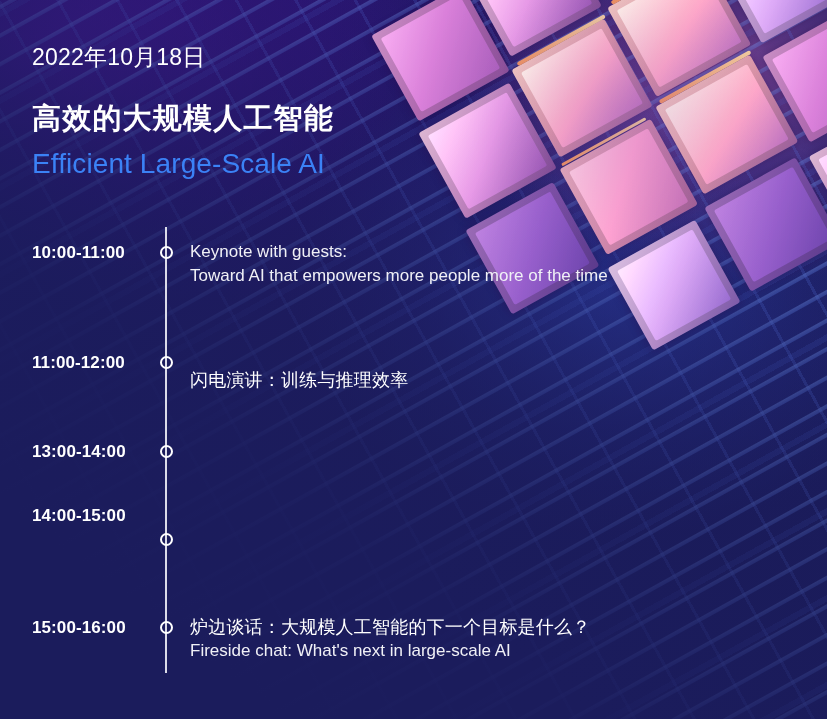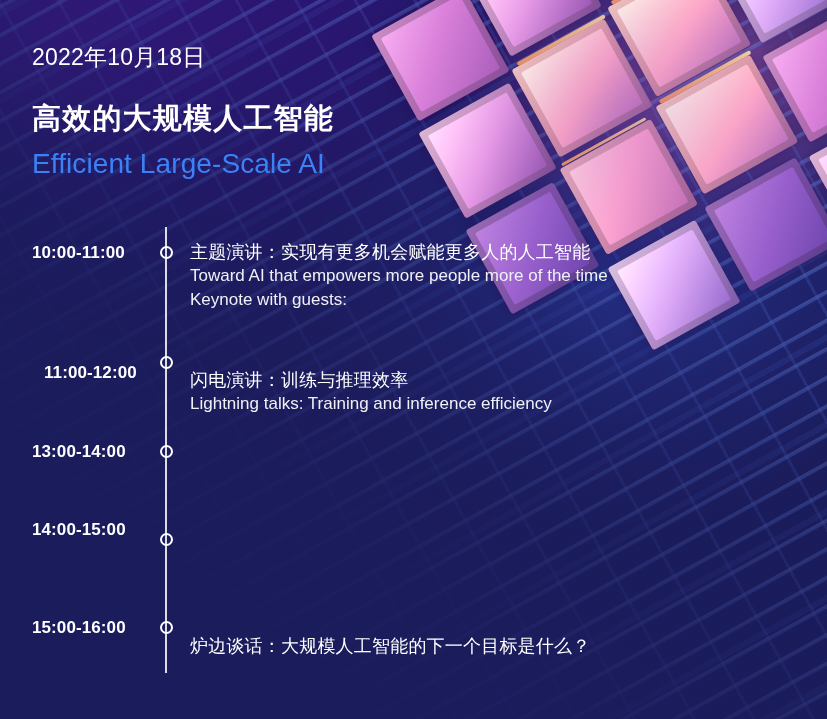--- a/index.html
+++ b/index.html
@@ -240,52 +240,51 @@
     <div id="title-en">Efficient Large-Scale AI</div>
 
     <div id="timeline">
 
       <div id="timeline-axis"></div>
 
       <div class="tl-row" style="top:0;">
         <div class="tl-time" style="top:243px;">10:00-11:00</div>
         <div class="tl-dot" style="top:246px;"></div>
         <div class="tl-body" style="top:240px;">
-          <div class="tl-cn">主题演讲：实现有更多机会赋能更多人的人工智能</div>
+          <div class="tl-en">Keynote with guests:</div>
           <div class="tl-en">Toward AI that empowers more people more of the time</div>
-          <div class="tl-en">Keynote with guests:</div>
-        </div>
-      </div>
-
-      <div class="tl-row" style="top:0;">
-        <div class="tl-time" style="top:363px;margin-left:12px;">11:00-12:00</div>
+        </div>
+      </div>
+
+      <div class="tl-row" style="top:0;">
+        <div class="tl-time" style="top:353px;">11:00-12:00</div>
         <div class="tl-dot" style="top:356px;"></div>
         <div class="tl-body" style="top:368px;">
           <div class="tl-cn">闪电演讲：训练与推理效率</div>
-          <div class="tl-en">Lightning talks: Training and inference efficiency</div>
         </div>
       </div>
 
       <div class="tl-row" style="top:0;">
         <div class="tl-time" style="top:442px;">13:00-14:00</div>
         <div class="tl-dot" style="top:445px;"></div>
         <div class="tl-body" style="top:439px;">
         </div>
       </div>
 
       <div class="tl-row" style="top:0;">
-        <div class="tl-time" style="top:520px;">14:00-15:00</div>
+        <div class="tl-time" style="top:506px;">14:00-15:00</div>
         <div class="tl-dot" style="top:533px;"></div>
         <div class="tl-body" style="top:527px;">
         </div>
       </div>
 
       <div class="tl-row" style="top:0;">
         <div class="tl-time" style="top:618px;">15:00-16:00</div>
         <div class="tl-dot" style="top:621px;"></div>
-        <div class="tl-body" style="top:615px;margin-top:19px;">
+        <div class="tl-body" style="top:615px;">
           <div class="tl-cn">炉边谈话：大规模人工智能的下一个目标是什么？</div>
+          <div class="tl-en">Fireside chat: What's next in large-scale AI</div>
         </div>
       </div>
 
     </div>
   </div>
 </div>
 
 </body></html>

